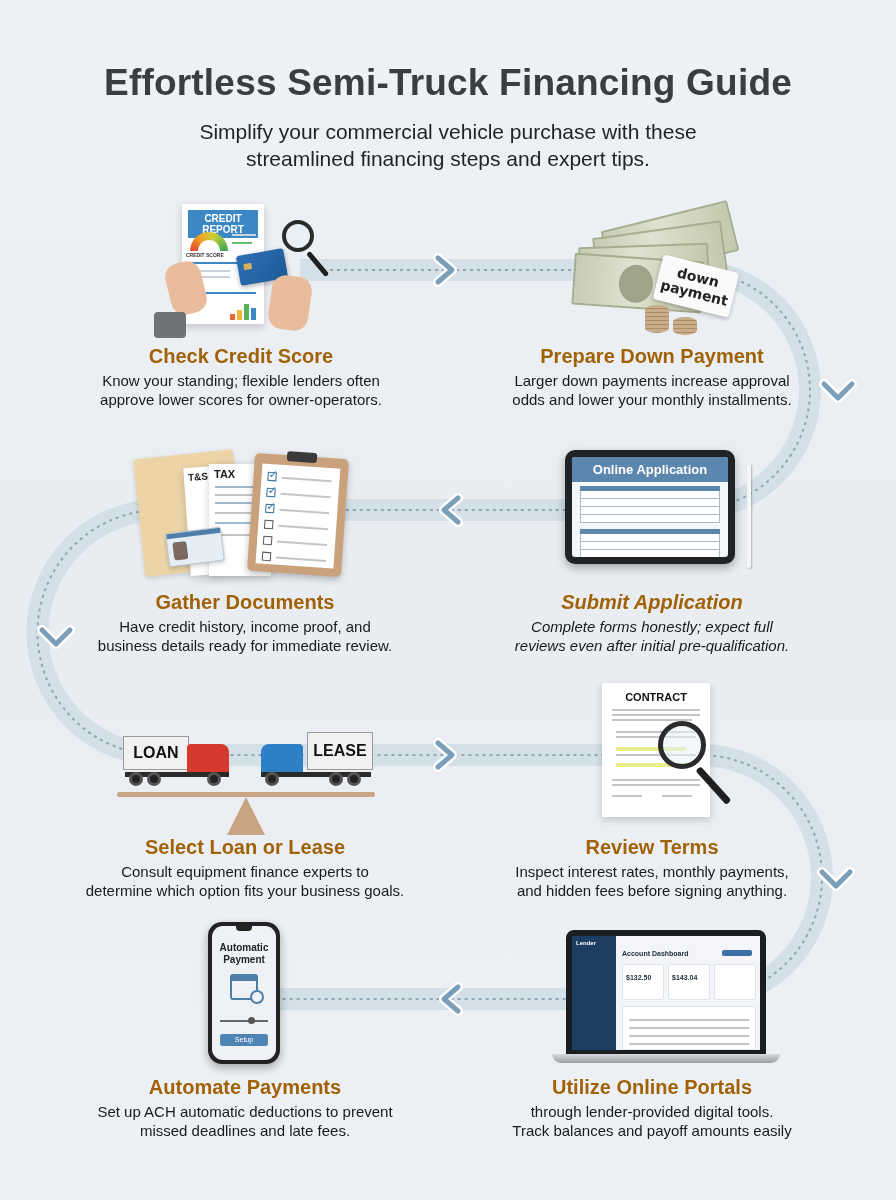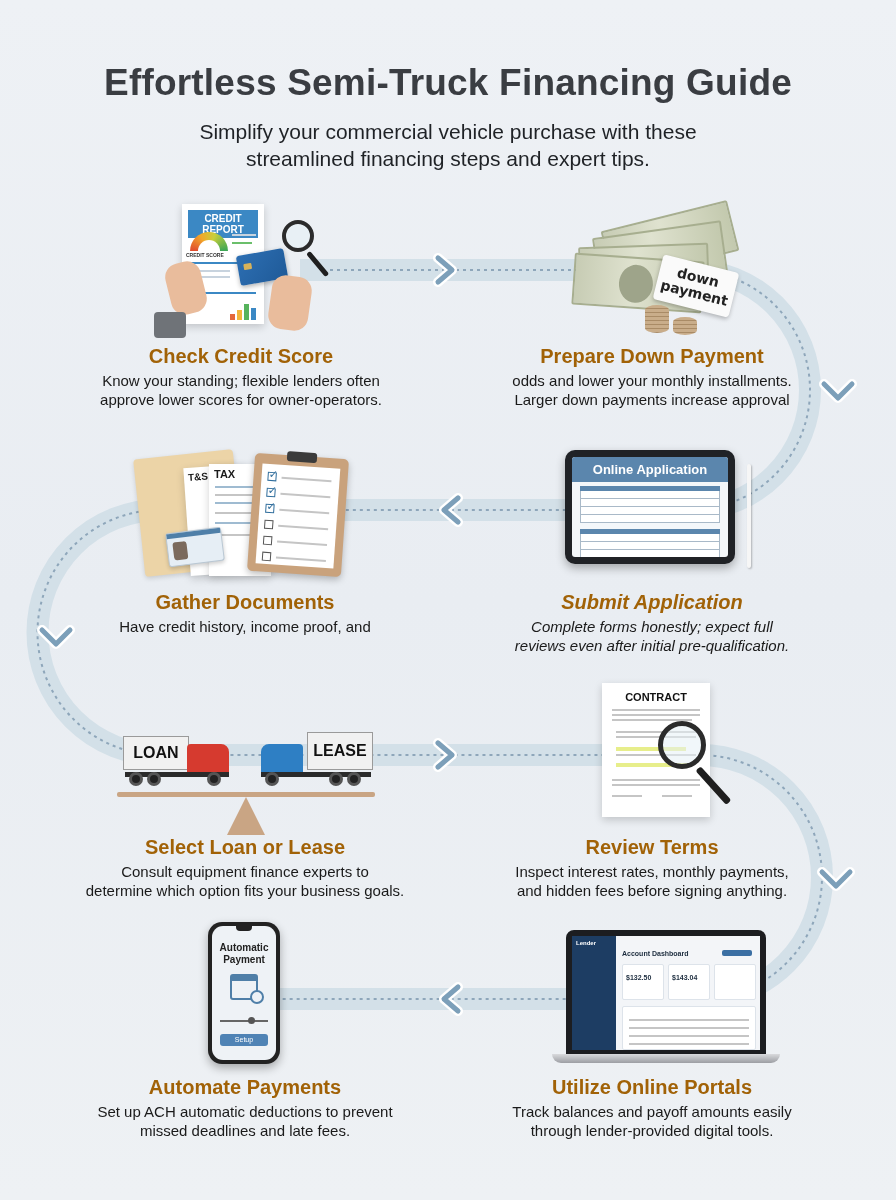--- a/index.html
+++ b/index.html
@@ -168,22 +168,22 @@
   <div class="tag" style="left:92px; top:58px;">
     <div>down</div>
     <div>payment</div>
   </div>
   <div class="coin" style="left:80px; top:100px; height:28px;"></div>
   <div class="coin" style="left:108px; top:112px; height:18px;"></div>
 </div>
 <div class="step-text" style="left:452px; top:343px;">
   <div class="step-title">Prepare Down Payment</div>
   <div class="step-desc">
+    <div>Larger down payments increase approval</div>
     <div>odds and lower your monthly installments.</div>
-    <div>Larger down payments increase approval</div>
   </div>
 </div>
 
 <div class="illus" style="left:565px; top:450px; width:195px; height:130px;">
   <div class="tablet" style="left:0; top:0; width:170px; height:114px;">
     <div class="tablet-screen">
       <div class="tablet-head">Online Application</div>
       <div class="form-bar"></div>
       <div class="form-row"></div>
         <div class="form-row"></div>
@@ -239,20 +239,21 @@
         <div class="txt" style="left:20px; top:76px; width:50px;"></div>
       <div class="chk" style="left:6px; top:88px;"></div>
         <div class="txt" style="left:20px; top:92px; width:50px;"></div>
     </div>
   </div>
 </div>
 <div class="step-text" style="left:45px; top:589px;">
   <div class="step-title">Gather Documents</div>
   <div class="step-desc">
     <div>Have credit history, income proof, and</div>
+    <div>business details ready for immediate review.</div>
   </div>
 </div>
 
 <div class="illus" style="left:115px; top:730px; width:270px; height:100px;">
 
   <div class="trailer" style="left:8px; top:6px; width:66px; height:34px; line-height:32px;">
     <span>LOAN</span>
   </div>
   <div class="cab" style="left:72px; top:14px; width:42px; height:32px; background:#d63a2f;"></div>
   <div class="chassis" style="left:10px; top:42px; width:104px;"></div>
@@ -328,22 +329,22 @@
         <div class="txt" style="left:6px; top:28px; width:120px;"></div>
         <div class="txt" style="left:6px; top:36px; width:120px;"></div>
       </div>
     </div>
   </div>
   <div class="laptop-base" style="left:4px; top:124px; width:228px; height:9px;"></div>
 </div>
 <div class="step-text" style="left:452px; top:1074px;">
   <div class="step-title">Utilize Online Portals</div>
   <div class="step-desc">
+    <div>through lender-provided digital tools.</div>
     <div>Track balances and payoff amounts easily</div>
-    <div>through lender-provided digital tools.</div>
   </div>
 </div>
 
 <div class="illus" style="left:208px; top:922px; width:72px; height:144px;">
   <div class="phone" style="left:0; top:0; width:72px; height:142px;">
     <div class="phone-screen">
       <div style="position:absolute; left:24px; top:0; width:16px; height:5px; background:#222; border-radius:0 0 4px 4px;"></div>
       <div class="phone-title">
         <div>Automatic</div>
         <div>Payment</div>

